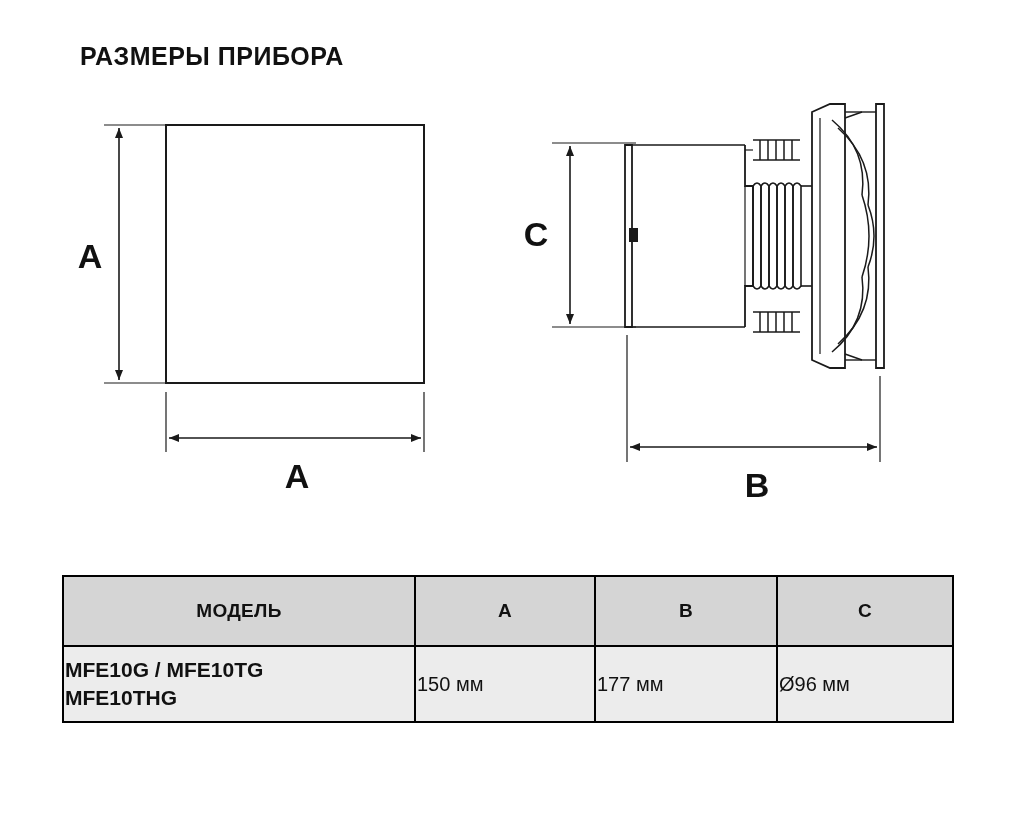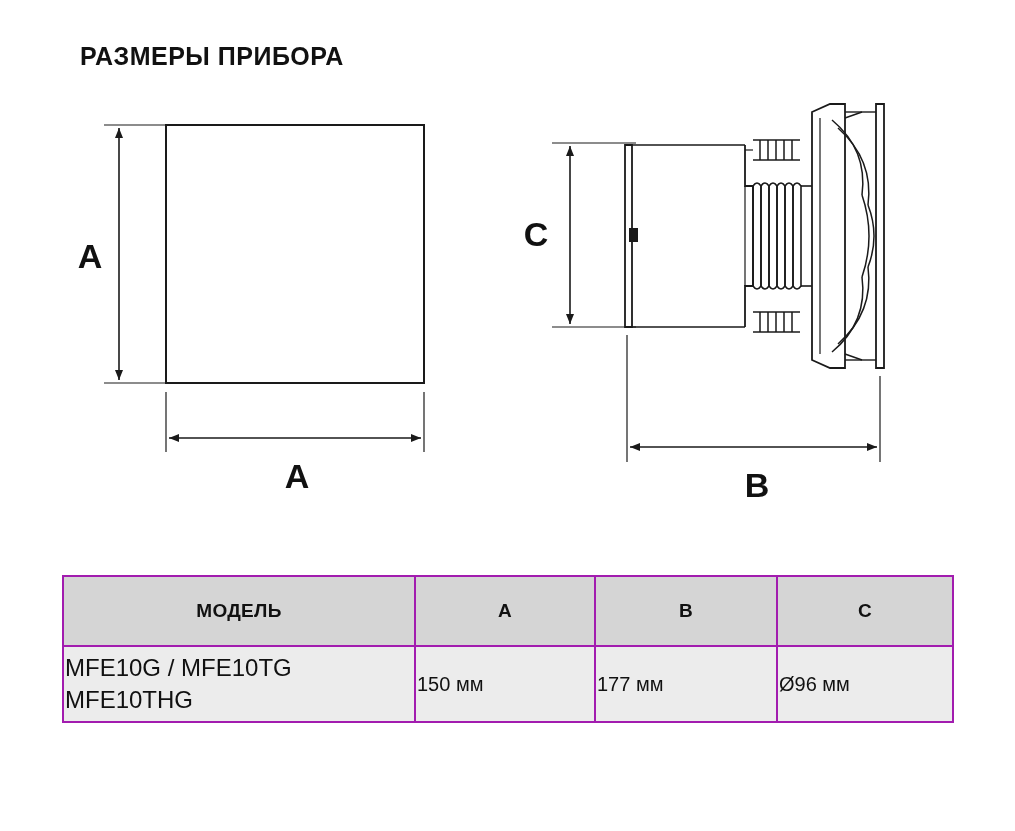--- a/index.html
+++ b/index.html
@@ -47,41 +47,41 @@
   .spec-table {
     position: absolute;
     left: 62px;
     top: 575px;
     width: 890px;
     border-collapse: collapse;
     table-layout: fixed;
   }
   .spec-table th,
   .spec-table td {
-    border: 2px solid #a21caf;
+    border: 2px solid #000000;
     vertical-align: middle;
     font-family: "Liberation Sans", sans-serif;
   }
   .spec-table thead th {
     background: #d5d5d5;
     font-size: 19px;
     font-weight: bold;
     color: #111;
     height: 66px;
     letter-spacing: 0.3px;
   }
   .spec-table tbody td {
     background: #ececec;
     height: 72px;
     font-size: 20px;
     color: #111;
   }
   .spec-table tbody td.model {
-    font-weight: normal;
-    font-size: 24px;
+    font-weight: bold;
+    font-size: 21px;
     line-height: 1.35;
   }
   .col-model { width: 352px; }
   .col-a { width: 180px; }
   .col-b { width: 182px; }
   .col-c { width: 176px; }
 </style>
 </head>
 <body>
 

